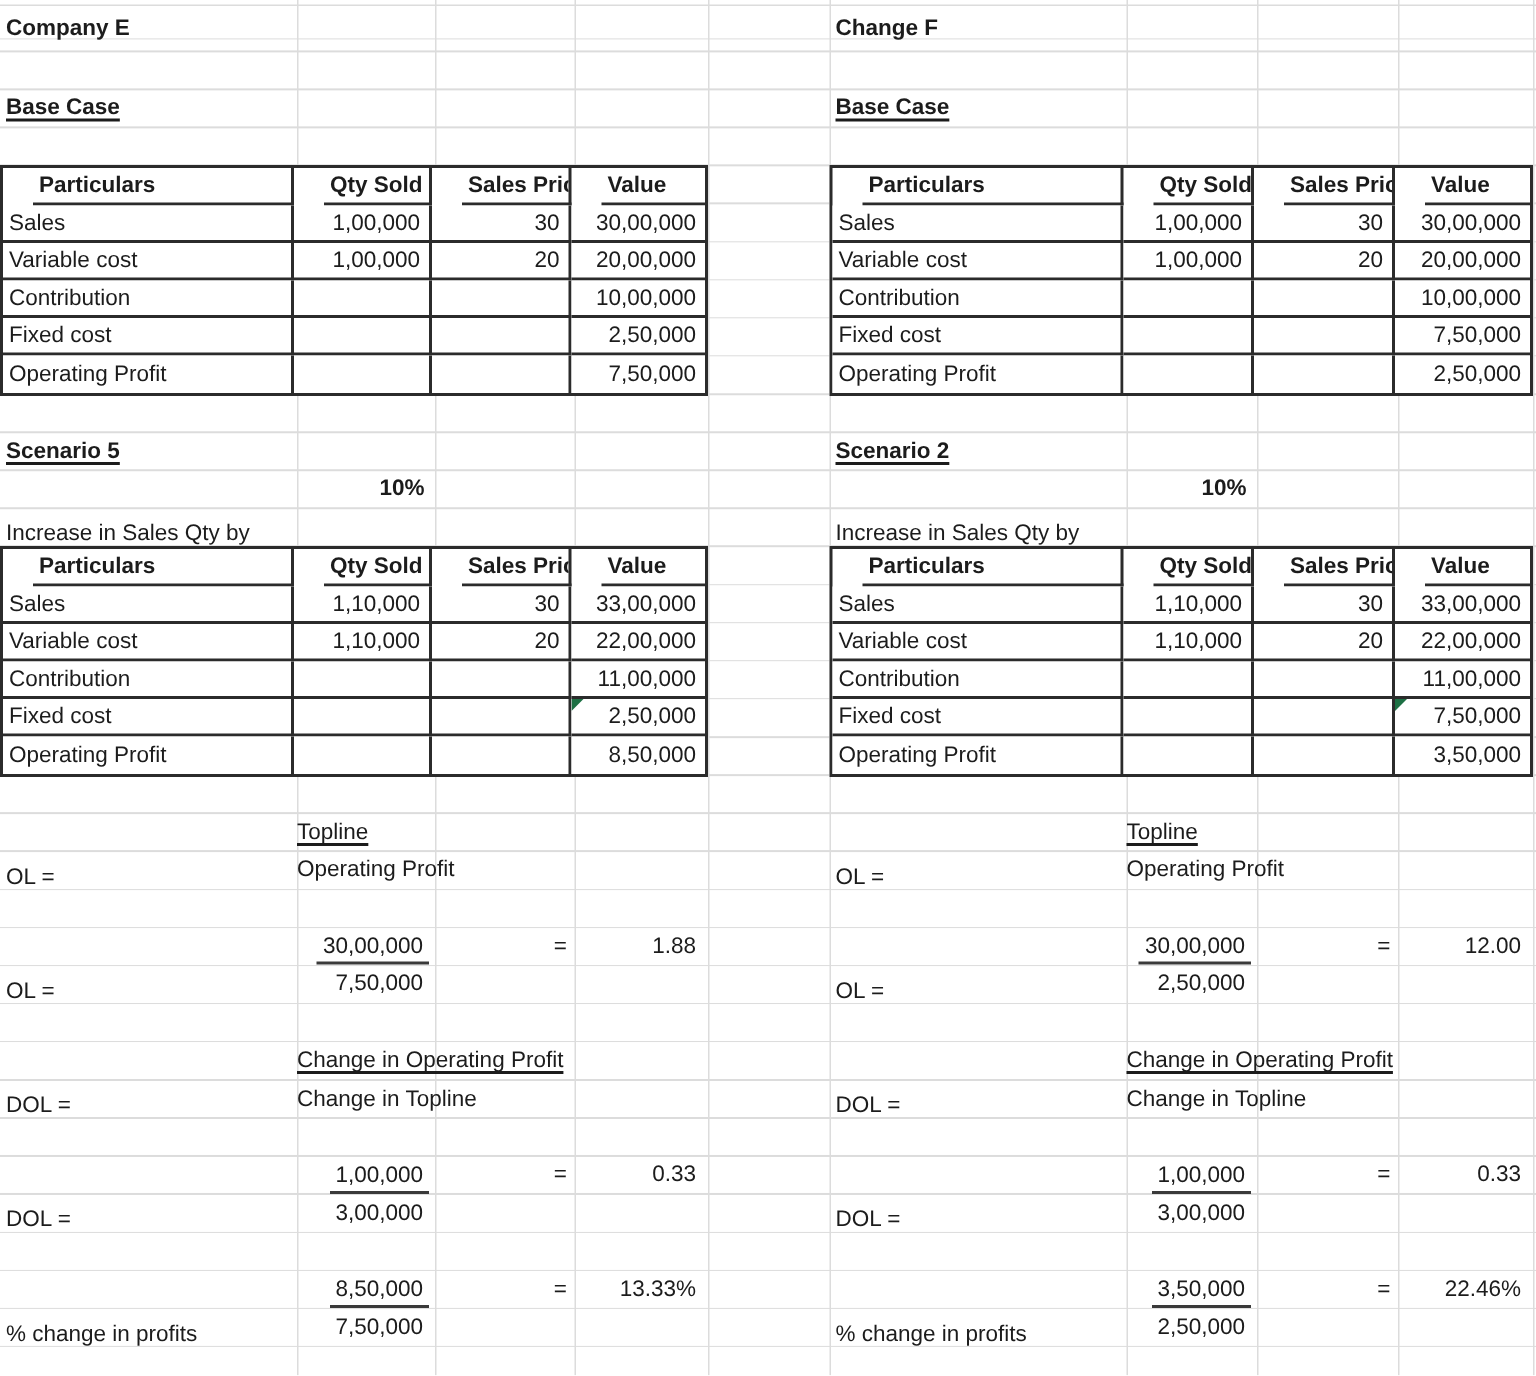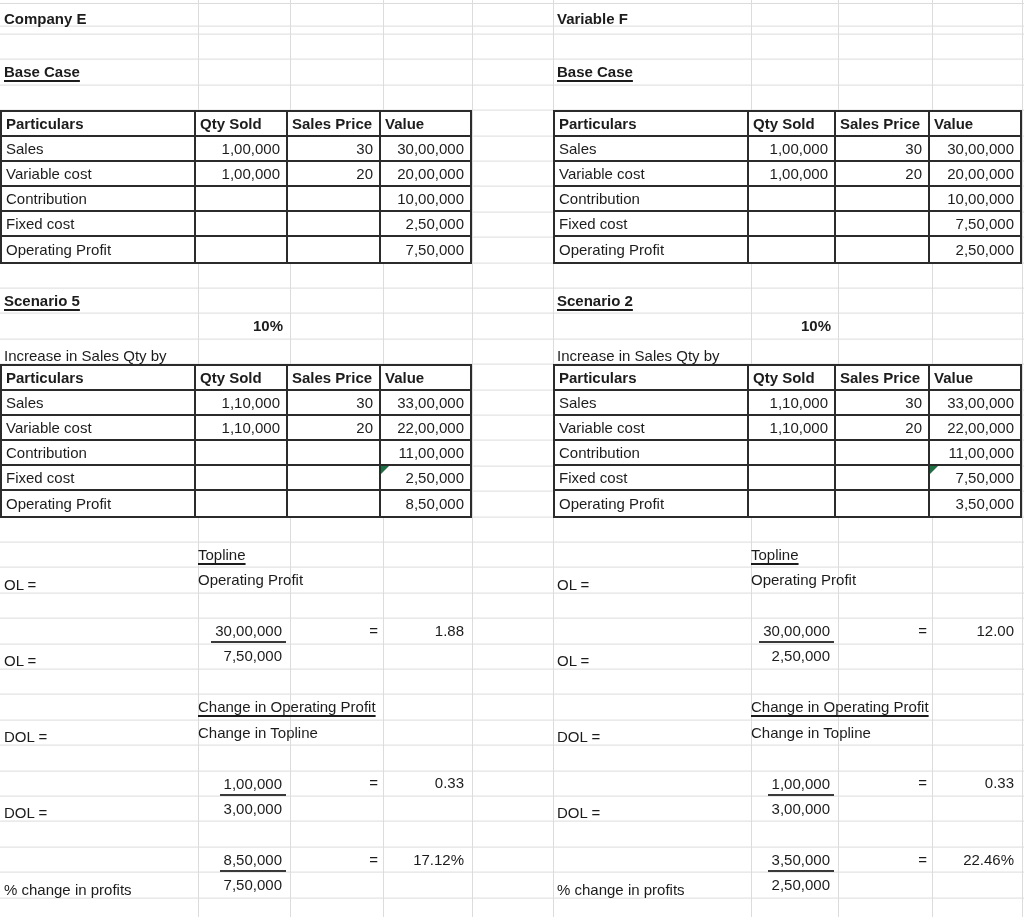--- a/index.html
+++ b/index.html
@@ -22,21 +22,21 @@
   .trow{position:absolute;left:0;padding-left:4px;height:25.4px;display:flex;align-items:center;white-space:nowrap;}
 
   
   .tbl{position:absolute;left:0;display:grid;background:#fff;
        grid-template-columns:var(--tc1) var(--w2) var(--w3) var(--w4);
        grid-auto-rows:25px;border:2px solid #2b2b2b;}
   .tc{box-sizing:border-box;display:flex;align-items:center;overflow:hidden;white-space:nowrap;
       border-right:2px solid #2b2b2b;border-bottom:2px solid #2b2b2b;background:#fff;position:relative;}
   .tc:nth-child(4n){border-right:none;}
   .tc:nth-child(n+21){border-bottom:none;}
-  .th{font-weight:700;}
+  .th{font-weight:700;margin-left:20px;}
   .tl{padding-left:4px;justify-content:flex-start;}
   .tn{justify-content:flex-end;padding-right:6px;}
   .flag{position:absolute;left:0;top:0;width:0;height:0;
         border-left:8px solid #1d7044;border-bottom:8px solid transparent;}
 
   
   .calc{position:absolute;left:0;width:100%;height:50.8px;}
   .lhs{position:absolute;left:4px;top:0;height:25.4px;display:flex;align-items:center;white-space:nowrap;margin-top:30px;}
   .fnum{position:absolute;left:var(--x2);top:0;height:25.4px;display:flex;align-items:center;white-space:nowrap;
         text-decoration:underline;text-underline-offset:3px;text-decoration-thickness:1.5px;}
@@ -183,28 +183,28 @@
 
     <div class="calc" style="top:846.4px">
       <div class="lhs">% change in profits</div>
       <div class="frac">
         <div class="nrow">
             <span class="ubar">8,50,000</span>
           </div>
         <div class="drow">7,50,000</div>
       </div>
       <div class="eq">=</div>
-      <div class="res">17.12%</div>
+      <div class="res">13.33%</div>
     </div>
 
   </section>
 
   <section class="pane pR">
 
-    <div class="trow b" style="top:3px;height:30px">Variable F</div>
+    <div class="trow b" style="top:3px;height:30px">Change F</div>
     <div class="trow u-title" style="top:59px">Base Case</div>
 
     <div class="tbl" style="top:109.8px">
       <div class="tc th tl">Particulars</div>
       <div class="tc th tl">Qty Sold</div>
       <div class="tc th tl">Sales Price</div>
       <div class="tc th tl">Value</div>
 
       <div class="tc tl">Sales</div>
       <div class="tc tn">1,00,000</div>

